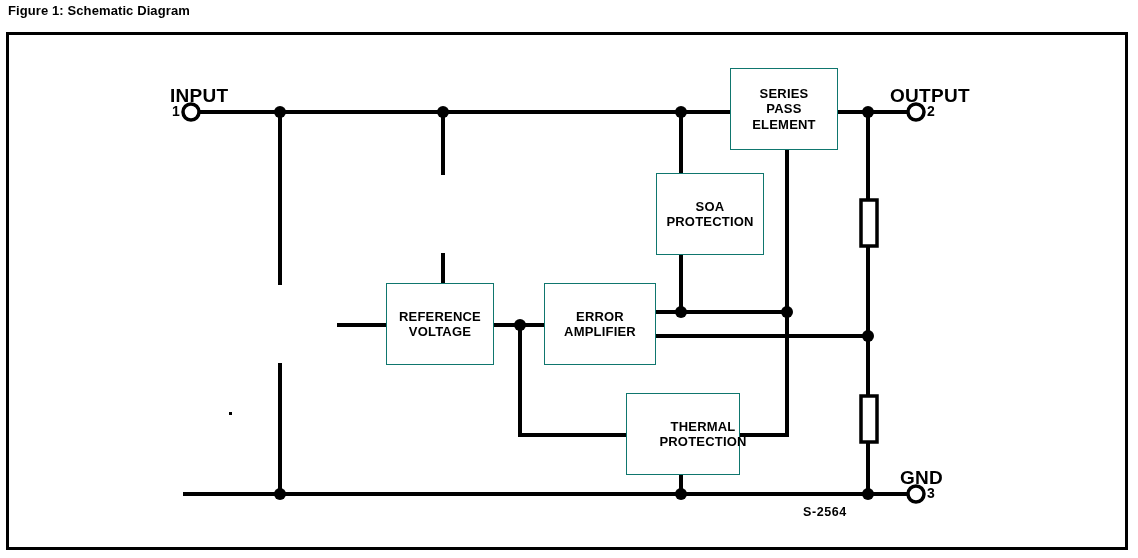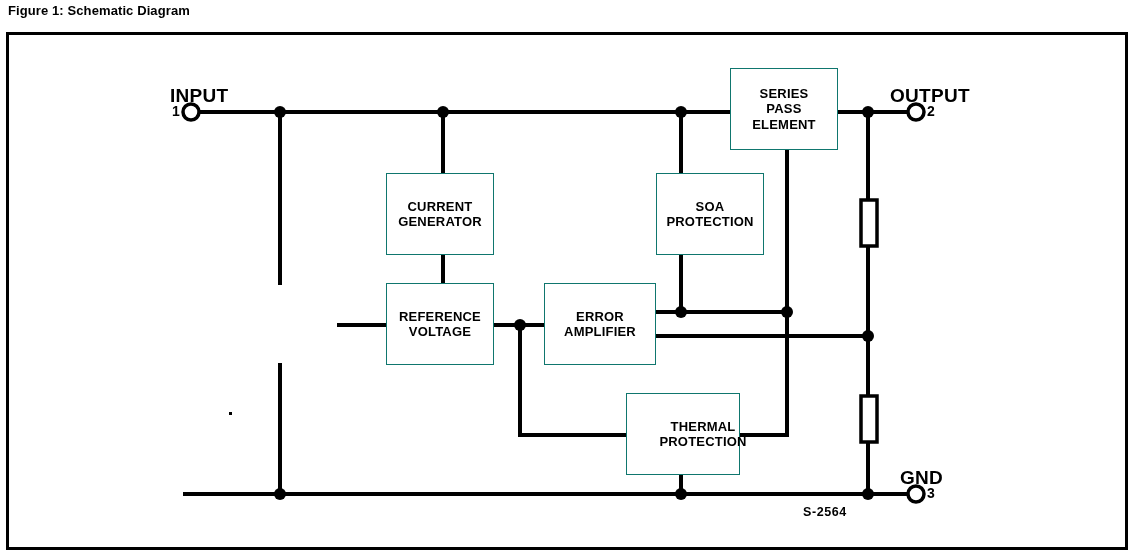--- a/index.html
+++ b/index.html
@@ -175,24 +175,20 @@
       <circle cx="916" cy="494" r="8"></circle>
     </g>
   </svg>
 
   <div class="blk" style="left:730px; top:68px; width:108px; height:82px;">
     <span>SERIES
 PASS
 ELEMENT</span>
   </div>
 
-  <div class="blk" style="left:386px; top:173px; width:108px; height:82px;">
-    <span>CURRENT
-GENERATOR</span>
-  </div>
 
   <div class="blk" style="left:656px; top:173px; width:108px; height:82px;">
     <span>SOA
 PROTECTION</span>
   </div>
 
 
   <div class="blk" style="left:386px; top:283px; width:108px; height:82px;">
     <span>REFERENCE
 VOLTAGE</span>

